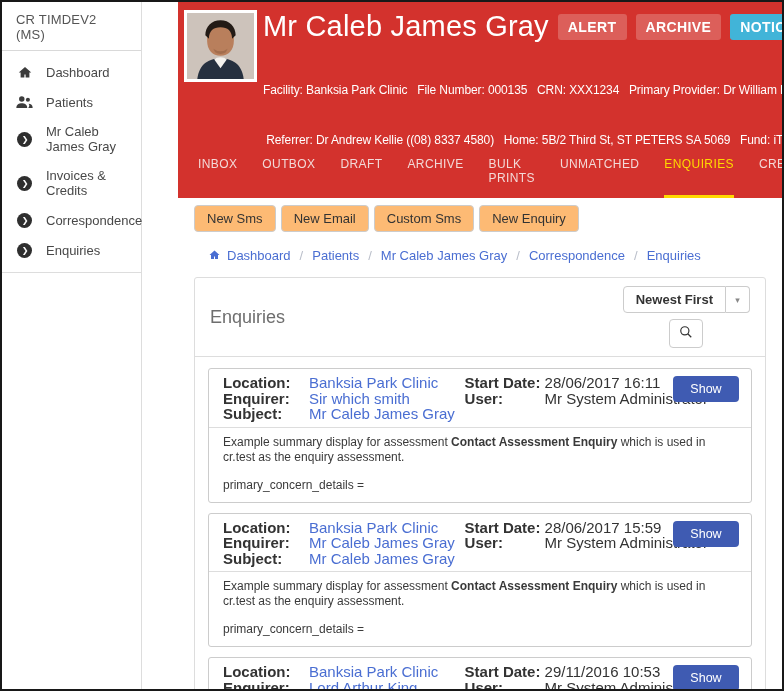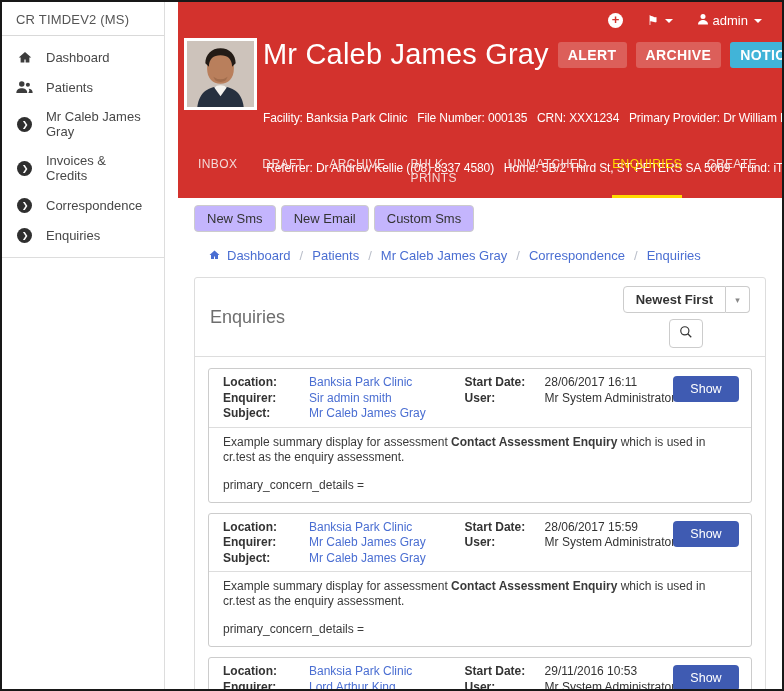--- a/index.html
+++ b/index.html
@@ -1,21 +1,21 @@
 <!DOCTYPE html>
 <html><head>
 <meta charset="utf-8">
 <style>
   * { margin:0; padding:0; box-sizing:border-box; }
   html,body { background:#fff; }
   body { font-family:"Liberation Sans", sans-serif; width:784px; height:691px; }
   .frame { width:784px; height:691px; border:2px solid #181818; overflow:hidden; position:relative; background:#fff; }
 
   
-  .sidebar { position:absolute; left:0; top:0; bottom:0; width:163px; background:#fff; border-right:1px solid #ddd; z-index:2; }
+  .sidebar { position:absolute; left:0; top:0; bottom:0; width:140px; background:#fff; border-right:1px solid #ddd; z-index:2; }
   .sidebar-title { padding:10px 14px 8px; font-size:13px; color:#555; border-bottom:1px solid #d9d9d9; letter-spacing:.2px; }
   .side-nav { padding-top:6px; }
   .side-item { display:flex; align-items:center; gap:13px; padding:7px 14px; cursor:pointer; }
   .side-item .ico { width:17px; height:16px; display:inline-flex; align-items:center; justify-content:center; flex:0 0 17px; }
   .side-item .ico svg { fill:#3c3c3c; }
   .chev-circle { width:15px; height:15px; border-radius:50%; background:#2f2f2f; color:#fff; font-size:8px; display:inline-flex; align-items:center; justify-content:center; }
   .chev-circle::before { content:"\276F"; margin-left:1px; }
   .side-label { font-size:13px; color:#484848; }
   .sidebar-divider { border-top:1px solid #ddd; margin-top:7px; }
 
@@ -39,21 +39,21 @@
   .pbadge.cyan { background:#41b4d8; color:#fff; }
   .details { margin-top:6px; font-size:12px; line-height:16.5px; letter-spacing:-.1px; white-space:pre; }
 
   .tabs { position:absolute; left:0; right:0; bottom:0; display:flex; padding-left:20px; }
   .tab { font-size:12px; letter-spacing:.4px; color:#f3d9d7; padding:9px 0 13px; margin-right:25px; cursor:pointer; font-weight:500; }
   .tab.active { color:#ffd900; border-bottom:3px solid #ffd900; padding-bottom:10px; }
 
   
   .content { margin-left:176px; background:#fff; padding:7px 16px 0; }
   .actions { display:flex; gap:5px; }
-  .btn { background:#c4b5fd; border:1px solid #ccc; border-radius:4px; padding:5px 12px; font-size:13px; color:#333; font-weight:500; cursor:pointer; font-family:inherit; }
+  .btn { background:#fdba74; border:1px solid #ccc; border-radius:4px; padding:5px 12px; font-size:13px; color:#333; font-weight:500; cursor:pointer; font-family:inherit; }
   .breadcrumb { margin:16px 0 0 14px; font-size:13px; display:flex; align-items:center; flex-wrap:nowrap; }
   .crumb { color:#4a6ed2; cursor:pointer; text-decoration:none; }
   .crumb-sep { color:#b9bec9; margin:0 9px; }
   .bc-home svg { fill:#4a6ed2; margin-right:6px; vertical-align:-1px; }
 
   .panel { margin-top:14px; border:1px solid #ddd; border-radius:3px; }
   .panel-heading { display:flex; align-items:center; justify-content:space-between; padding:8px 15px; border-bottom:1px solid #ddd; min-height:44px; }
   .panel-title { font-size:18px; color:#6e6e6e; font-weight:500; }
   .heading-controls { display:flex; align-items:center; gap:6px;flex-direction:column; }
   .sort-group { display:flex; }
@@ -61,21 +61,21 @@
   .sort-caret { border:1px solid #ccc; border-left:none; border-radius:0 4px 4px 0; background:#fff; width:24px; display:flex; align-items:center; justify-content:center; cursor:pointer; }
   .sort-caret::before { content:"\25BE"; font-size:9px; color:#888; }
   .search-btn { border:1px solid #ccc; border-radius:4px; background:#fff; width:34px; height:29px; display:flex; align-items:center; justify-content:center; cursor:pointer; }
   .search-btn svg { stroke:#333; fill:none; stroke-width:2; }
 
   .panel-body { padding:11px 13px 13px; }
   .enquiry { border:1px solid #ccc; border-radius:3px; margin-bottom:10px; background:#fff; }
   .enq-head { display:flex; position:relative; padding:6px 14px 5px; }
   .colA { width:47%; }
   .colB { flex:1; }
-  .frow { display:flex; line-height:15.5px; font-size:12px;align-items:flex-end; }
+  .frow { display:flex; line-height:15.5px; font-size:15px;align-items:flex-end; }
   .lbl { font-weight:bold; color:#333; flex:0 0 86px; }
   .colB .lbl { flex:0 0 80px; }
   .val { color:#333; }
   a.val.link { color:#4a6ed2; text-decoration:none; cursor:pointer; }
   .show-btn { position:absolute; right:12px; top:7px; background:#3f5bb2; color:#fff; border:none; border-radius:4px; font-size:12.5px; padding:6px 0; width:66px; cursor:pointer; font-family:inherit; }
   .enq-summary { border-top:1px solid #ddd; padding:7px 14px 9px; font-size:12px; color:#3a3a3a; line-height:15px; }
   .enq-summary .b { font-weight:bold; }
   .p2 { margin-top:13px; }
   .p2:empty { display:none; }
 </style>
@@ -128,37 +128,20 @@
         <span class="ico">
             <span class="chev-circle"></span>
           </span>
         <span class="side-label">Enquiries</span>
       </div>
     </div>
     <div class="sidebar-divider"></div>
   </div>
 
   <div class="banner">
-    <div class="topbar">
-      <span class="tb-item">
-          <span class="plus-ico"></span>
-        </span>
-      <span class="tb-item">
-          <span class="flag-ico"></span>
-          <span class="caret"></span>
-        </span>
-      <span class="tb-item">
-        <span class="user-ico"><svg width="12" height="12" viewBox="0 0 24 24">
-              <circle cx="12" cy="7" r="5"></circle>
-              <path d="M2 23c0-6 5-9 10-9s10 3 10 9z"></path>
-            </svg></span>
-        <span>admin</span>
-        <span class="caret"></span>
-      </span>
-    </div>
 
     <div class="patient-row">
       <div class="photo">
         <svg width="67" height="66" viewBox="0 0 72 74">
           <rect width="72" height="74" fill="#cdc3bb"></rect>
           <path d="M10 74 c2 -17 13 -23 26 -23 s24 6 26 23 z" fill="#26303f"></path>
           <path d="M29 52 l7 10 7 -10 c-3 -3 -11 -3 -14 0 z" fill="#f4f2ee"></path>
           <path d="M36 10 c-9 0 -15 6 -15 15 v6 c0 10 6 17 15 17 s15 -7 15 -17 v-6 c0 -9 -6 -15 -15 -15 z" fill="#b97f5c"></path>
           <path d="M36 8 c-10 0 -17 7 -17 17 l4 4 c0 -9 5 -13 13 -13 s13 4 13 13 l4 -4 c0 -10 -7 -17 -17 -17 z" fill="#231b16"></path>
           <path d="M28 40 q8 6 16 0 l-2 4 q-6 4 -12 0 z" fill="#8c5c3e" opacity=".5"></path>
@@ -176,34 +159,36 @@
           <div> Referrer: Dr Andrew Kellie ((08) 8337 4580)   Home: 5B/2 Third St, ST PETERS SA 5069   Fund: iTest</div>
           
           
         </div>
 
       </div>
     </div>
 
     <div class="tabs">
       <span class="tab">INBOX</span>
+      <span class="tab">OUTBOX</span>
       <span class="tab">DRAFT</span>
       <span class="tab">ARCHIVE</span>
       <span class="tab">BULK PRINTS</span>
       <span class="tab">UNMATCHED</span>
       <span class="tab active">ENQUIRIES</span>
       <span class="tab">CREATE</span>
     </div>
   </div>
 
   <div class="content">
     <div class="actions">
       <button class="btn">New Sms</button>
       <button class="btn">New Email</button>
       <button class="btn">Custom Sms</button>
+      <button class="btn">New Enquiry</button>
     </div>
 
     <div class="breadcrumb">
       <span class="bc-home"><svg width="13" height="12" viewBox="0 0 24 24">
             <path d="M12 3 2 12h3v8h6v-5h2v5h6v-8h3z"></path>
           </svg></span>
       <a class="crumb">Dashboard</a>
       <span class="crumb-sep">/</span>
       <a class="crumb">Patients</a>
       <span class="crumb-sep">/</span>
@@ -235,21 +220,21 @@
 
         <div class="enquiry">
           <div class="enq-head">
             <div class="colA">
               <div class="frow">
                   <span class="lbl">Location:</span>
                   <a class="val link">Banksia Park Clinic</a>
                 </div>
               <div class="frow">
                   <span class="lbl">Enquirer:</span>
-                  <a class="val link">Sir admin smith</a>
+                  <a class="val link">Sir which smith</a>
                 </div>
               <div class="frow">
                   <span class="lbl">Subject:</span>
                   <a class="val link">Mr Caleb James Gray</a>
                 </div>
             </div>
             <div class="colB">
               <div class="frow">
                   <span class="lbl">Start Date:</span>
                   <span class="val">28/06/2017 16:11</span>

